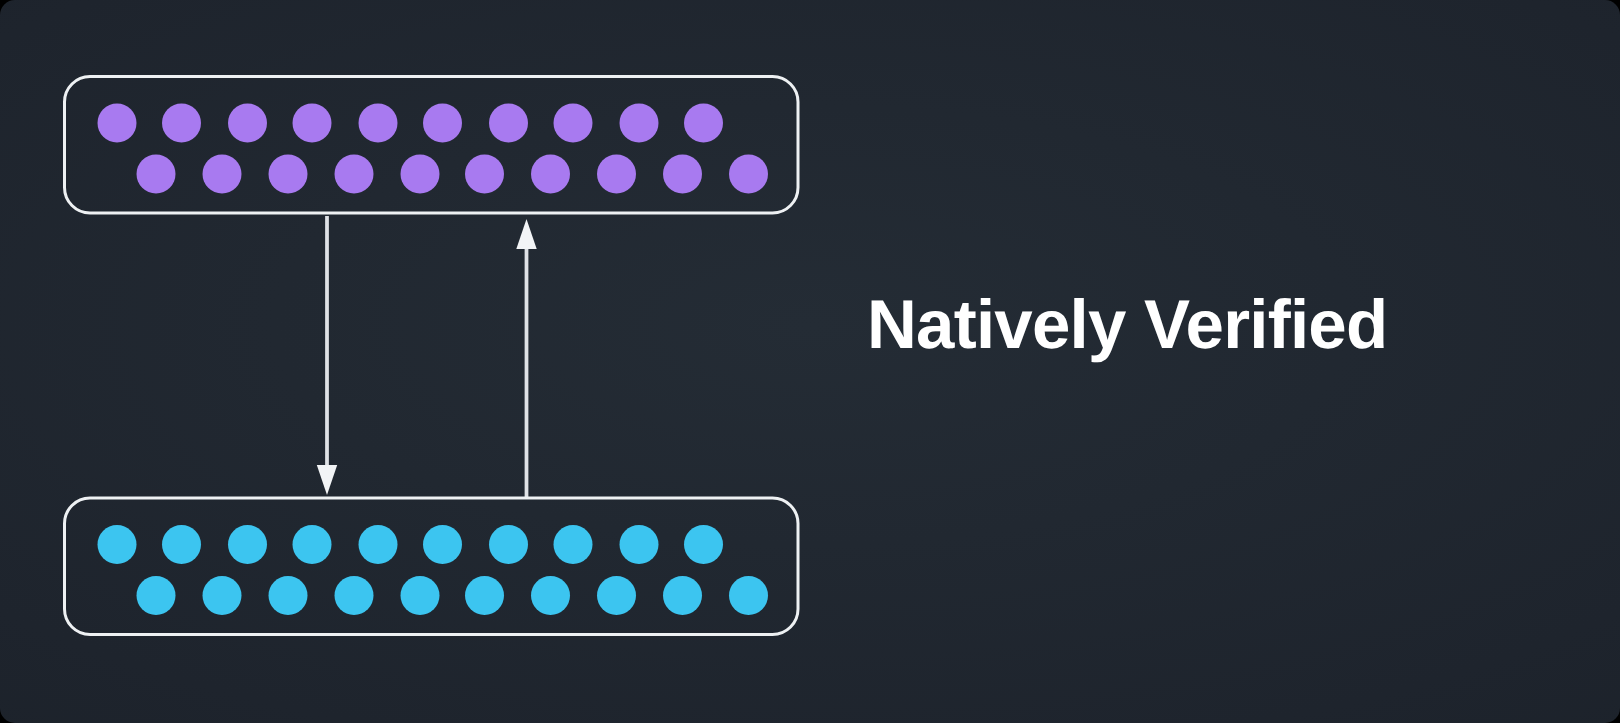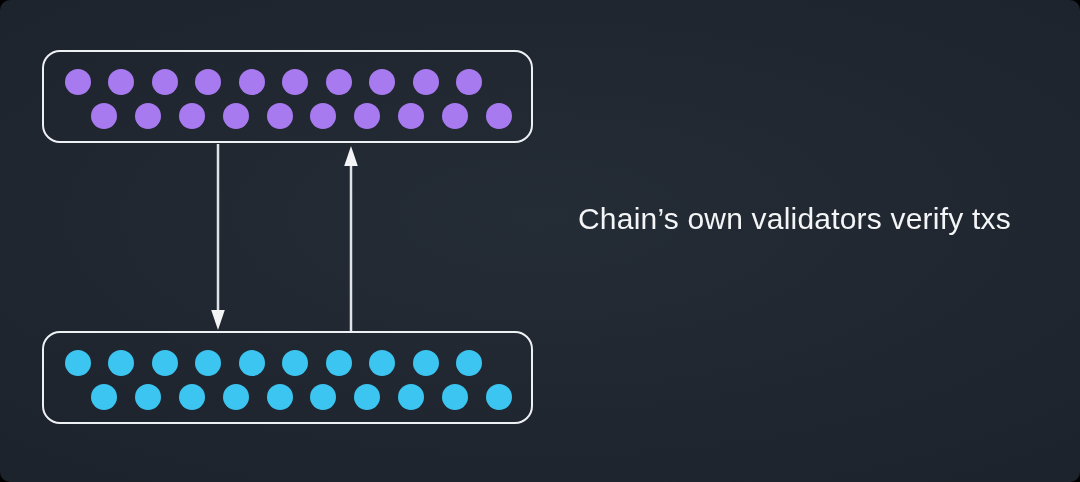--- a/index.html
+++ b/index.html
@@ -133,16 +133,16 @@
         <span class="dot" style="background: rgb(60, 197, 240);"></span>
         <span class="dot" style="background: rgb(60, 197, 240);"></span>
         <span class="dot" style="background: rgb(60, 197, 240);"></span>
         <span class="dot" style="background: rgb(60, 197, 240);"></span>
         <span class="dot" style="background: rgb(60, 197, 240);"></span>
         <span class="dot" style="background: rgb(60, 197, 240);"></span>
       </div>
     </div>
 
   <div class="caption">
-    <p>Chain’s own validators verify txs</p>
+    <h1>Natively Verified</h1>
   </div>
 
 </div>
 
 </body></html>

